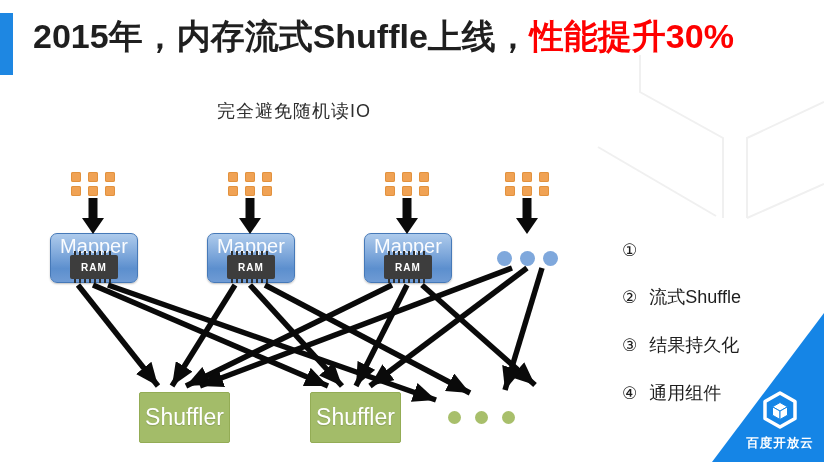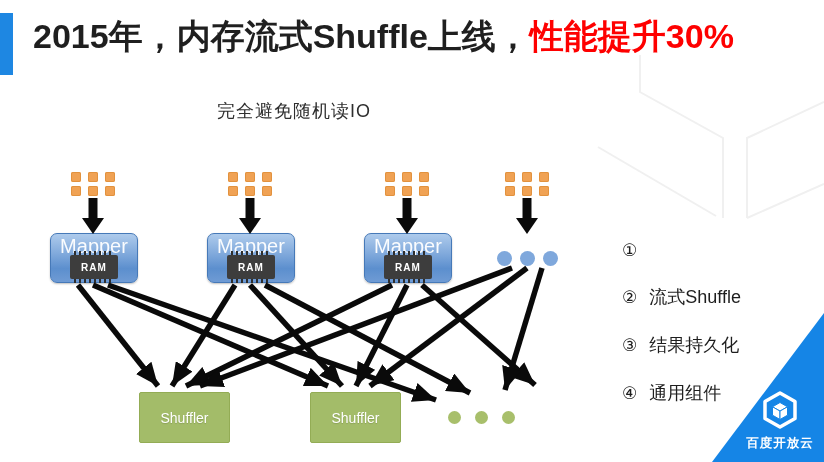--- a/index.html
+++ b/index.html
@@ -47,21 +47,21 @@
   .ram-chip::after{bottom:-4px;}
   .ellipsis{position:absolute;display:flex;z-index:2;}
   .ellipsis i{display:block;border-radius:50%;}
   .ellipsis.blue{left:497px;top:251px;gap:8px;}
   .ellipsis.blue i{width:15px;height:15px;background:var(--dot-blue);}
   .ellipsis.green{left:448px;top:411px;gap:14px;}
   .ellipsis.green i{width:13px;height:13px;background:var(--dot-green);}
   .shuffler{position:absolute;top:392px;width:89px;height:49px;z-index:2;border-radius:2px;
             background:var(--shuffler-green);border:1px solid var(--shuffler-border);
             display:flex;align-items:center;justify-content:center;
-            font-size:14px;color:#fff;text-shadow:0 1px 1px rgba(0,0,0,.15);}
+            font-size:23px;color:#fff;text-shadow:0 1px 1px rgba(0,0,0,.15);}
   .arrows{position:absolute;left:0;top:0;z-index:3;pointer-events:none;}
   
   .bullets{position:absolute;left:622px;top:240px;margin:0;padding:0;list-style:none;z-index:2;}
   .bullets li{display:flex;align-items:center;gap:12px;margin-bottom:24px;
               font-size:18px;color:#1E1E1E;white-space:nowrap;}
   .bullets .num{font-size:17px;}
   
   .corner{position:absolute;right:0;bottom:0;z-index:4;}
   .logo-block{position:absolute;right:6px;bottom:10px;width:76px;text-align:center;z-index:5;margin-left:13px;}
   .logo-text{margin-top:2px;font-size:12.5px;font-weight:bold;color:#fff;letter-spacing:1px;white-space:nowrap;}

